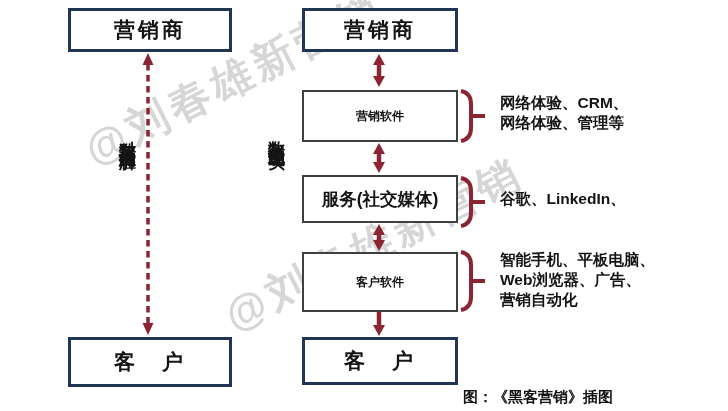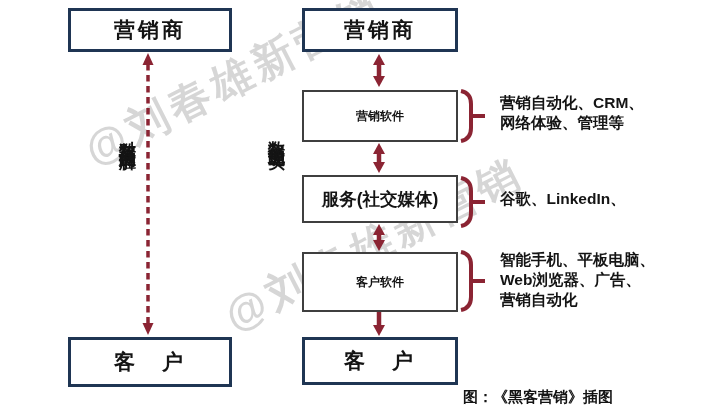--- a/index.html
+++ b/index.html
@@ -78,21 +78,21 @@
 
   <div class="box thick" style="left:302px;top:337px;width:156px;height:48px;">客　户</div>
 
   <div class="vtext" style="left:265px;top:127px;">数字信道的现实</div>
 
   <svg class="bracket" style="left:457px;top:89px;" width="30" height="54">
     <path d="M4,2 Q14,4 14,15 L14,39 Q14,50 4,52" stroke-width="4"></path>
     <line x1="14" y1="27" x2="28" y2="27" stroke-width="4"></line>
   </svg>
   <div class="note" style="left:500px;top:93px;">
-    <div>营销自动化、CRM、</div>
+    <div>网络体验、CRM、</div>
     <div>网络体验、管理等</div>
   </div>
 
   <svg class="bracket" style="left:457px;top:176px;" width="30" height="52">
     <path d="M4,2 Q14,4 14,15 L14,37 Q14,48 4,50" stroke-width="4"></path>
     <line x1="14" y1="26" x2="28" y2="26" stroke-width="4"></line>
   </svg>
   <div class="note" style="left:500px;top:189px;">
     <div>谷歌、LinkedIn、</div>
   </div>

